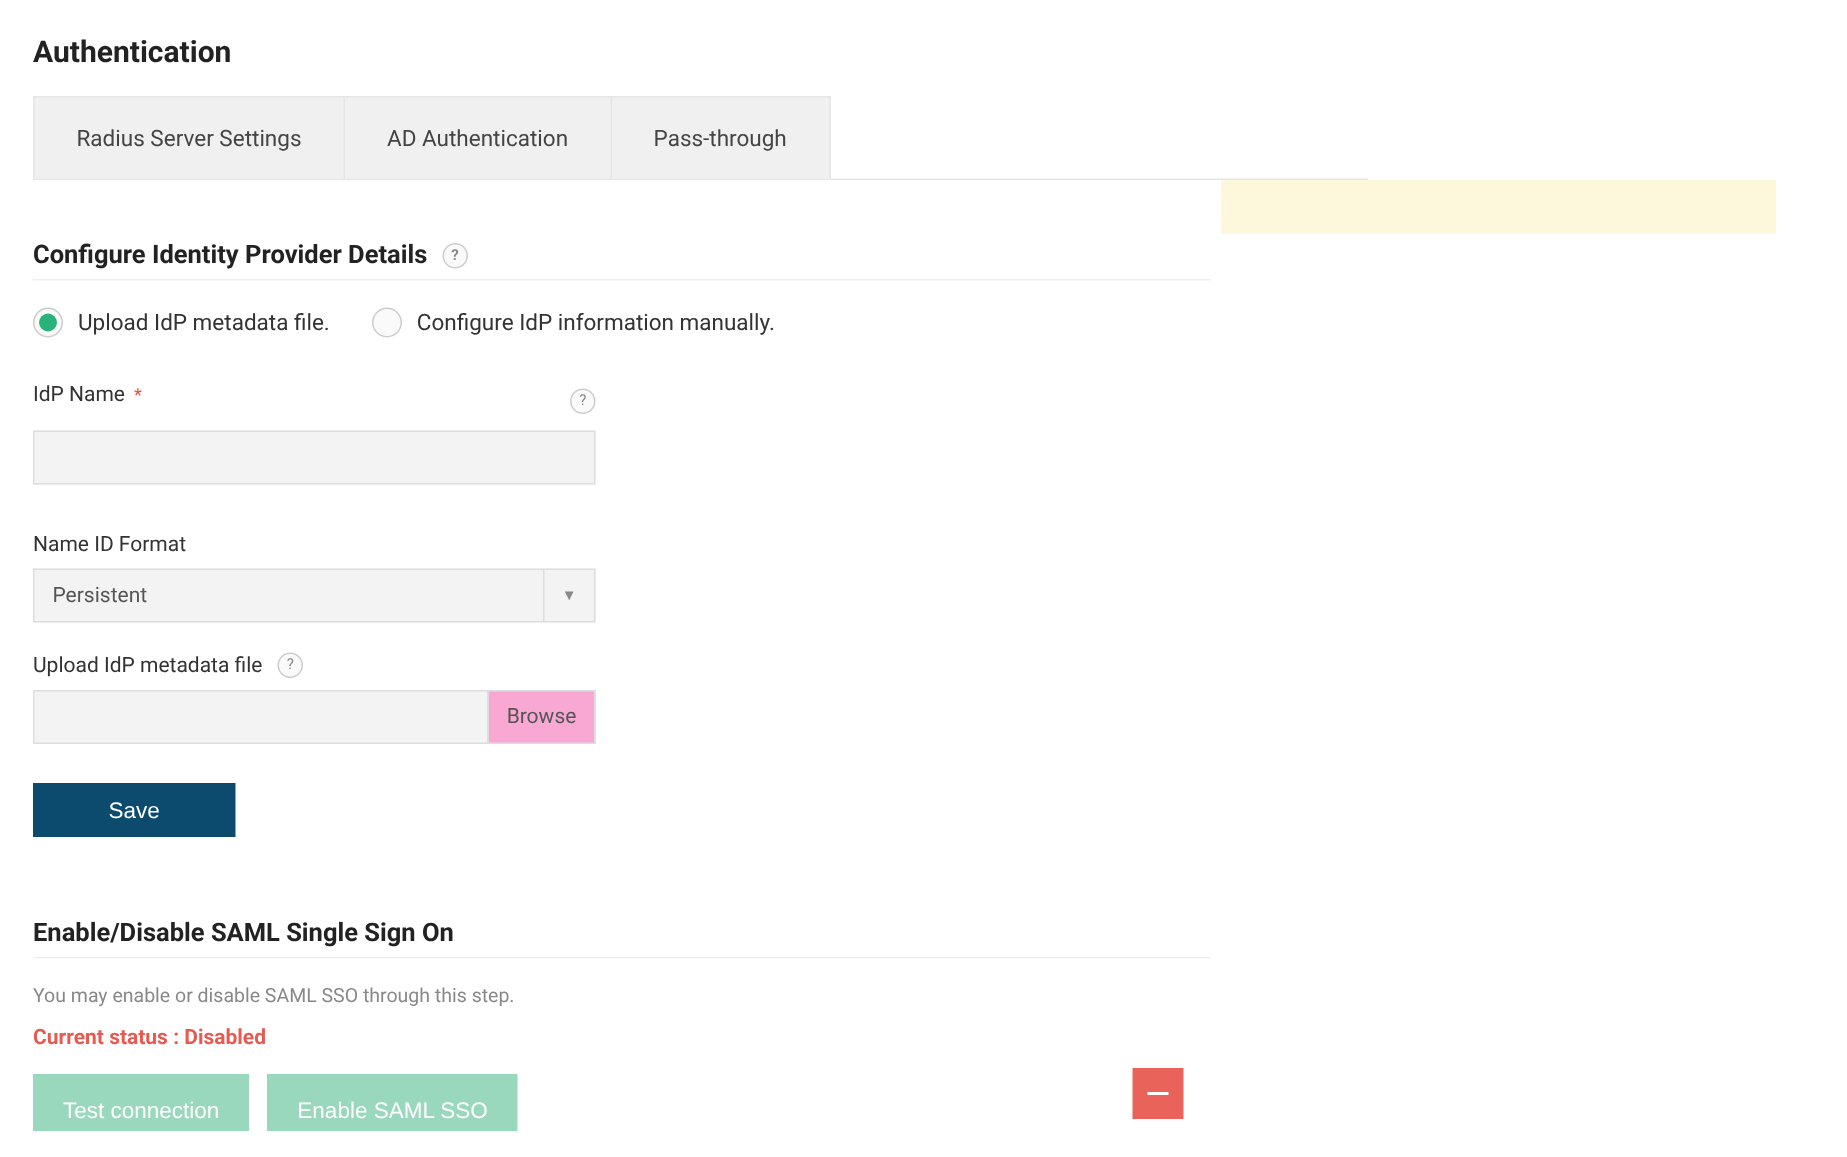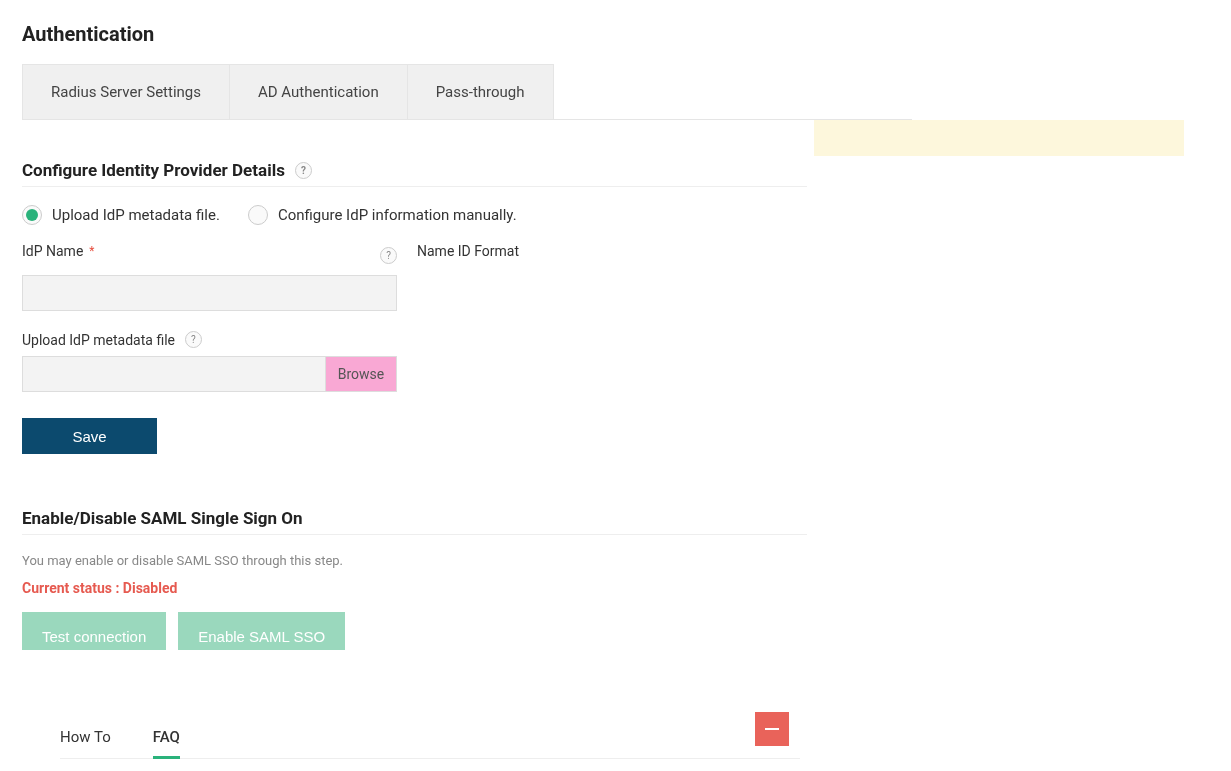--- a/index.html
+++ b/index.html
@@ -78,21 +78,21 @@
       height: 17px;
       border: 1px solid #ccc;
       border-radius: 50%;
       font-size: 10px;
       color: #888;
       background: #fafafa;
     }
     .radio-row {
       display: flex;
       gap: 28px;
-      margin-bottom: 18px;
+      margin-bottom: 30px;
     }
     .radio-item {
       display: flex;
       align-items: center;
       gap: 10px;
       cursor: pointer;
     }
     .radio-circle {
       width: 20px;
       height: 20px;
@@ -109,22 +109,23 @@
       height: 12px;
       background: #2ab27b;
       border-radius: 50%;
     }
     .radio-label {
       font-size: 15px;
       color: #333;
     }
     .form-row {
       display: flex;
-      gap: 20px;
+      gap: 32px;
       margin-bottom: 20px;
+      flex-direction: column;
     }
     .form-group { }
     .form-label {
       display: flex;
       align-items: center;
       gap: 6px;
       font-size: 14px;
       color: #333;
       margin-bottom: 8px;
     }
@@ -307,20 +308,24 @@
           </div>
           <span class="help-icon">?</span>
         </div>
         <input type="text" class="text-input" value="" style="">
       </div>
 
       <div class="form-group">
         <div class="form-label">
           <span>Name ID Format</span>
         </div>
+        <div class="select-wrap">
+          <div class="select-value">Persistent</div>
+          <div class="select-caret">▼</div>
+        </div>
       </div>
     </div>
 
     <div class="form-group" style="margin-bottom:22px;">
       <div class="form-label" style="gap:10px;">
         <span>Upload IdP metadata file</span>
         <span class="help-icon">?</span>
       </div>
       <div class="file-row">
         <div class="file-input"></div>

